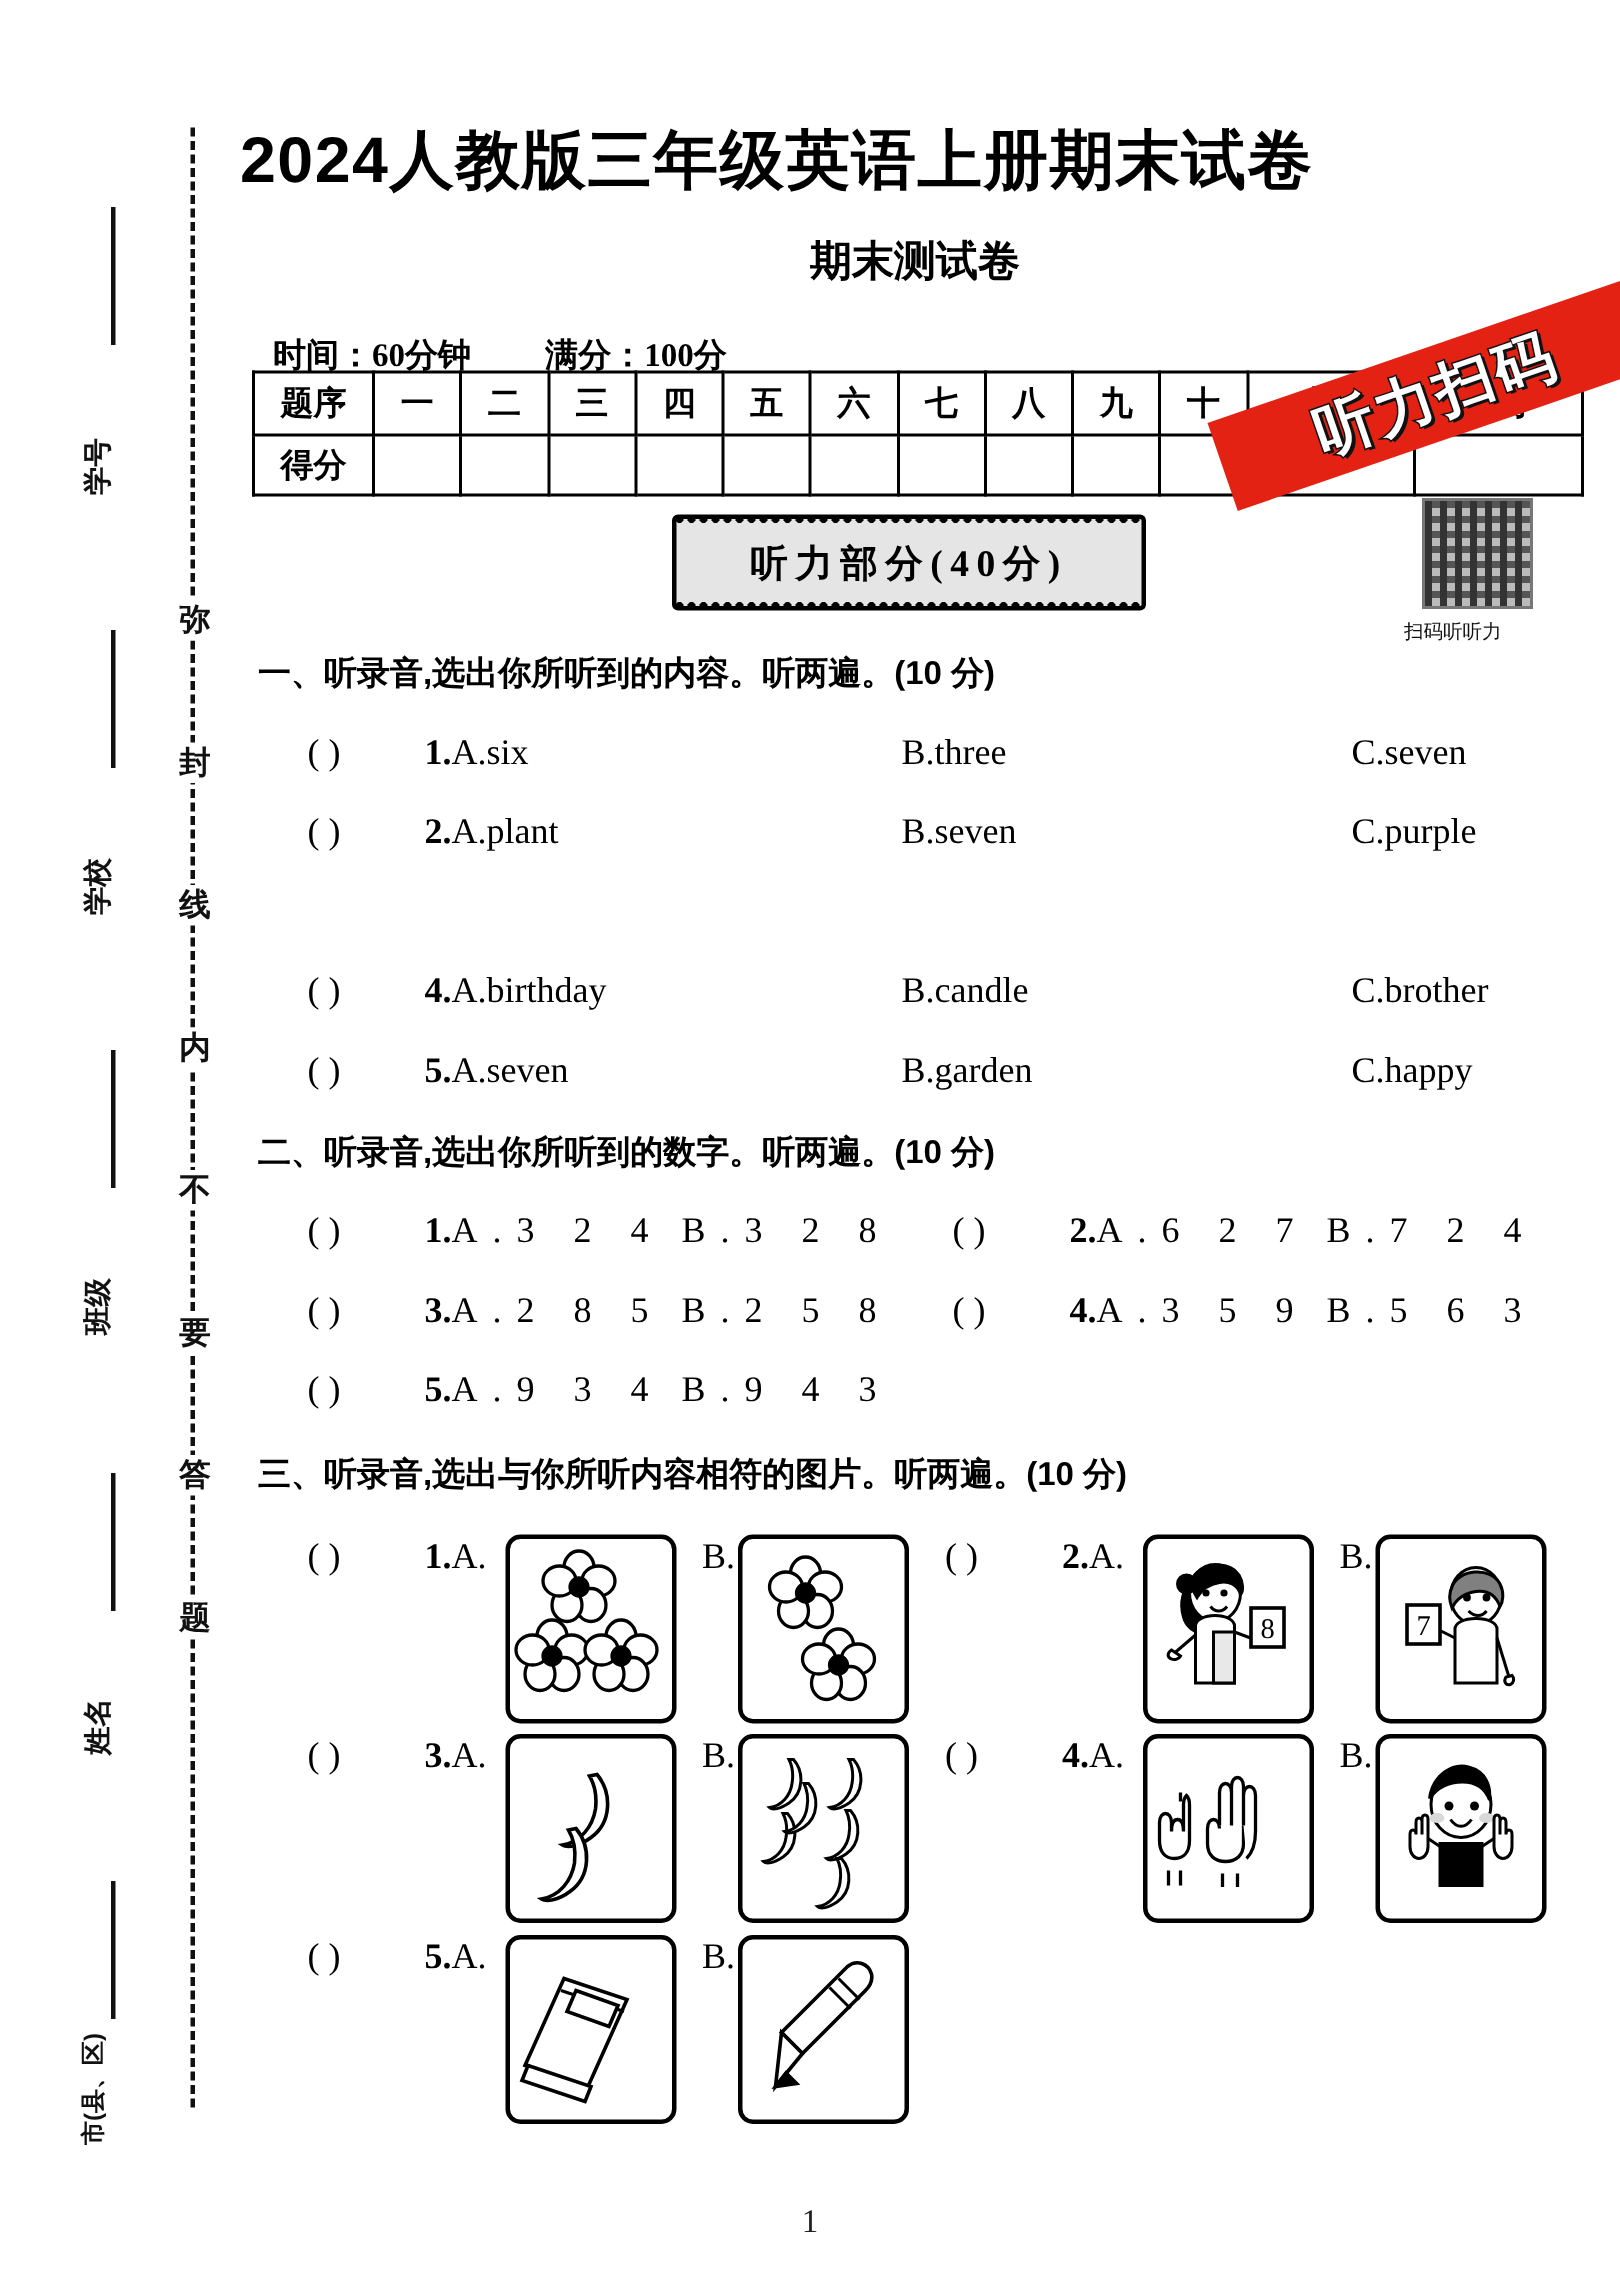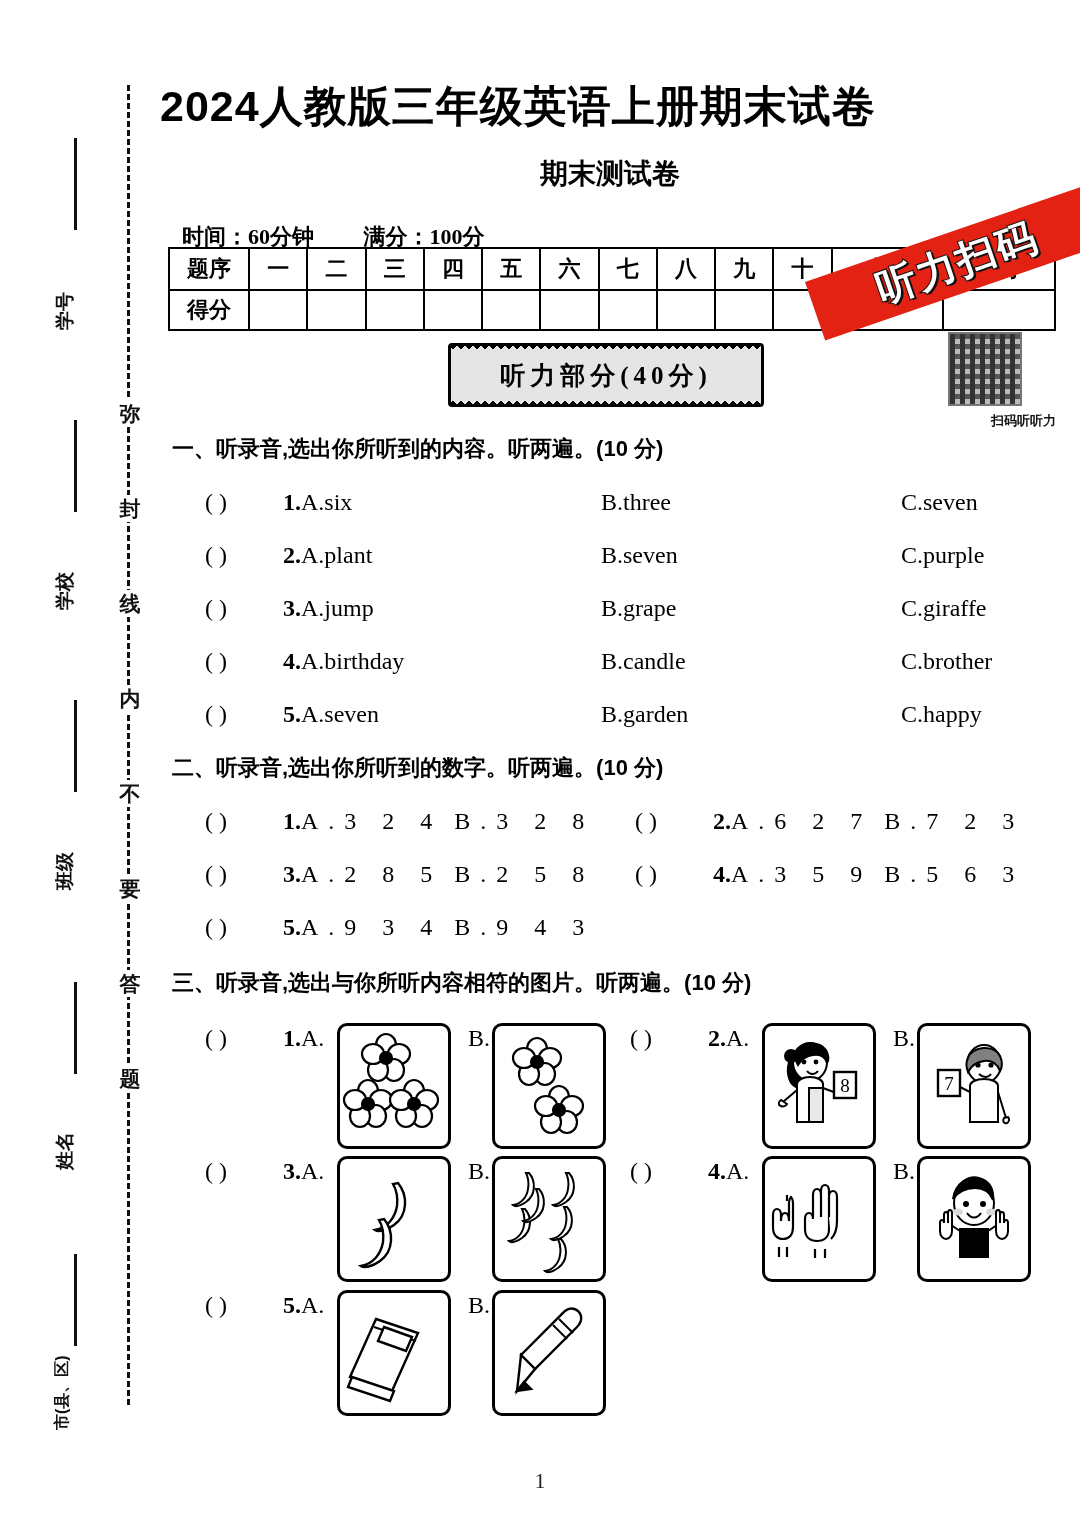--- a/index.html
+++ b/index.html
@@ -107,22 +107,22 @@
     position:absolute;left:18px;top:12px;width:70px;height:70px;
     background:
       linear-gradient(90deg,#333 50%,transparent 50%) 0 0/10px 10px,
       linear-gradient(#555 50%,transparent 50%) 0 0/10px 10px,
       #bbb;
     border:2px solid #777;
   }
   .qr-caption{
     position:absolute;left:6px;top:92px;width:120px;
     font-family:"Liberation Sans", sans-serif;
-    font-weight:bold;font-size:13px;color:#111;
-    text-align:right;
+    font-weight:normal;font-size:13px;color:#111;
+    text-align:left;
   }
   .red-banner{
     position:absolute;left:805px;top:282px;
     width:300px;height:62px;
     background:#e32213;
     transform:rotate(-19deg);
     transform-origin:left top;
     display:flex;align-items:center;justify-content:center;
   }
   .red-banner span{
@@ -267,34 +267,31 @@
   </div>
 
   <div class="sec-head" style="top:434px">一、听录音,选出你所听到的内容。听两遍。(10 分)</div>
 
   <div class="qrow" style="top:489px">
     <span class="paren">(          )</span><span class="qnum">1.</span><span class="col-a">A.six</span><span class="col-b">B.three</span><span class="opt">C.seven</span>
   </div>
   <div class="qrow" style="top:542px">
     <span class="paren">(          )</span><span class="qnum">2.</span><span class="col-a">A.plant</span><span class="col-b">B.seven</span><span class="opt">C.purple</span>
   </div>
-  <div class="qrow" style="top:595px">
-    <span class="paren">(          )</span><span class="qnum">3.</span><span class="col-a">A.jump</span><span class="col-b">B.grape</span><span class="opt">C.giraffe</span>
-  </div>
   <div class="qrow" style="top:648px">
     <span class="paren">(          )</span><span class="qnum">4.</span><span class="col-a">A.birthday</span><span class="col-b">B.candle</span><span class="opt">C.brother</span>
   </div>
   <div class="qrow" style="top:701px">
     <span class="paren">(          )</span><span class="qnum">5.</span><span class="col-a">A.seven</span><span class="col-b">B.garden</span><span class="opt">C.happy</span>
   </div>
 
   <div class="sec-head" style="top:753px">二、听录音,选出你所听到的数字。听两遍。(10 分)</div>
 
   <div class="numrow" style="top:808px">
-    <span class="half"><span class="paren">(          )</span><span class="qnum">1.</span><span class="digits">A.3  2  4</span>&nbsp;&nbsp;<span class="digits">B.3  2  8</span></span><span class="paren">(          )</span><span class="qnum">2.</span><span class="digits">A.6  2  7</span>&nbsp;&nbsp;<span class="digits">B.7  2  3</span>
+    <span class="half"><span class="paren">(          )</span><span class="qnum">1.</span><span class="digits">A.3  2  4</span>&nbsp;&nbsp;<span class="digits">B.3  2  8</span></span><span class="paren">(          )</span><span class="qnum">2.</span><span class="digits">A.6  2  7</span>&nbsp;&nbsp;<span class="digits">B.7  2  4</span>
   </div>
   <div class="numrow" style="top:861px">
     <span class="half"><span class="paren">(          )</span><span class="qnum">3.</span><span class="digits">A.2  8  5</span>&nbsp;&nbsp;<span class="digits">B.2  5  8</span></span><span class="paren">(          )</span><span class="qnum">4.</span><span class="digits">A.3  5  9</span>&nbsp;&nbsp;<span class="digits">B.5  6  3</span>
   </div>
   <div class="numrow" style="top:914px">
     <span class="paren">(          )</span><span class="qnum">5.</span><span class="digits">A.9  3  4</span>&nbsp;&nbsp;<span class="digits">B.9  4  3</span>
   </div>
 
   <div class="sec-head" style="top:968px">三、听录音,选出与你所听内容相符的图片。听两遍。(10 分)</div>
 

